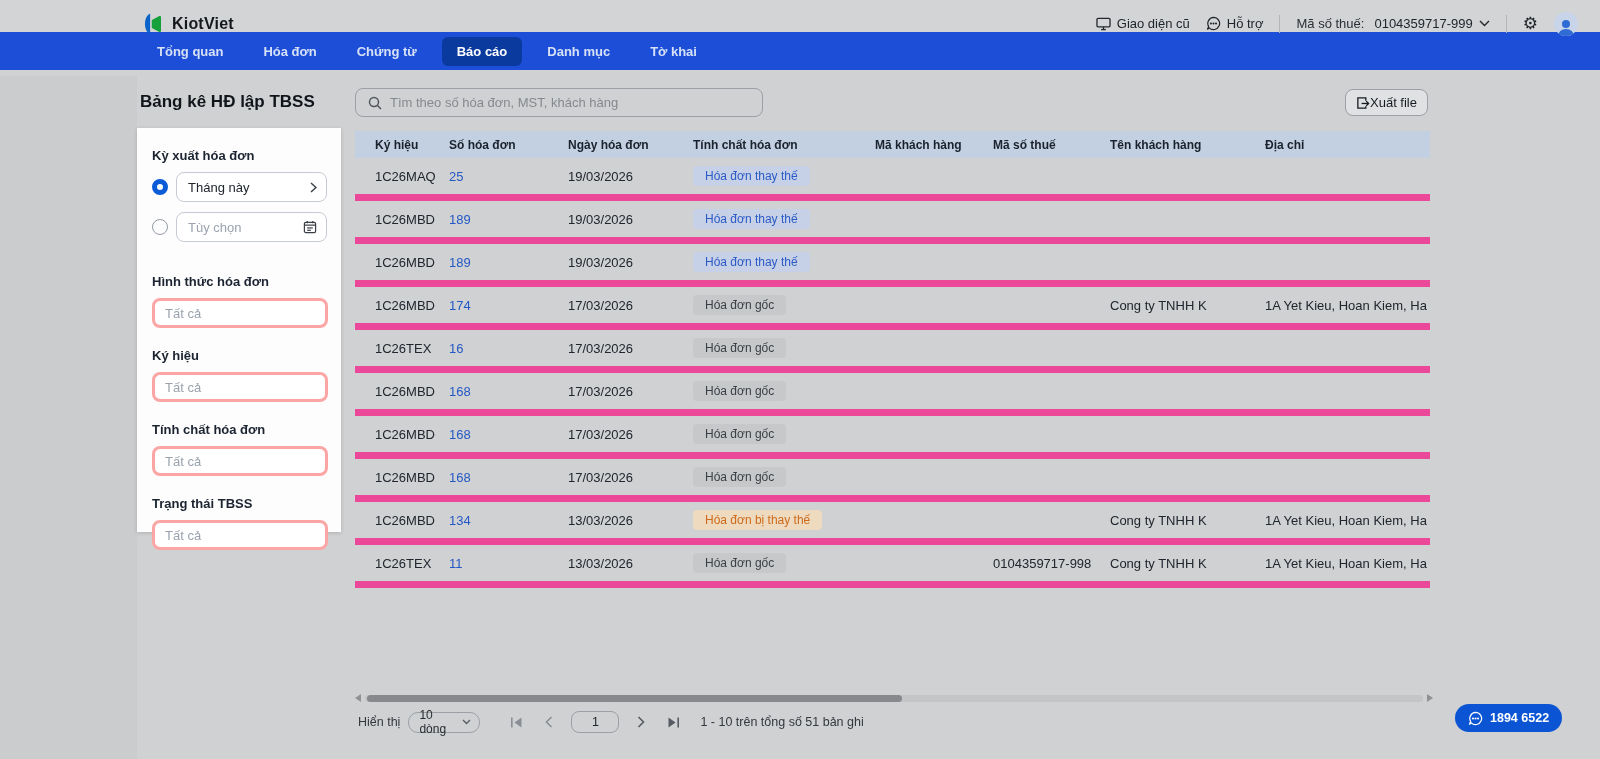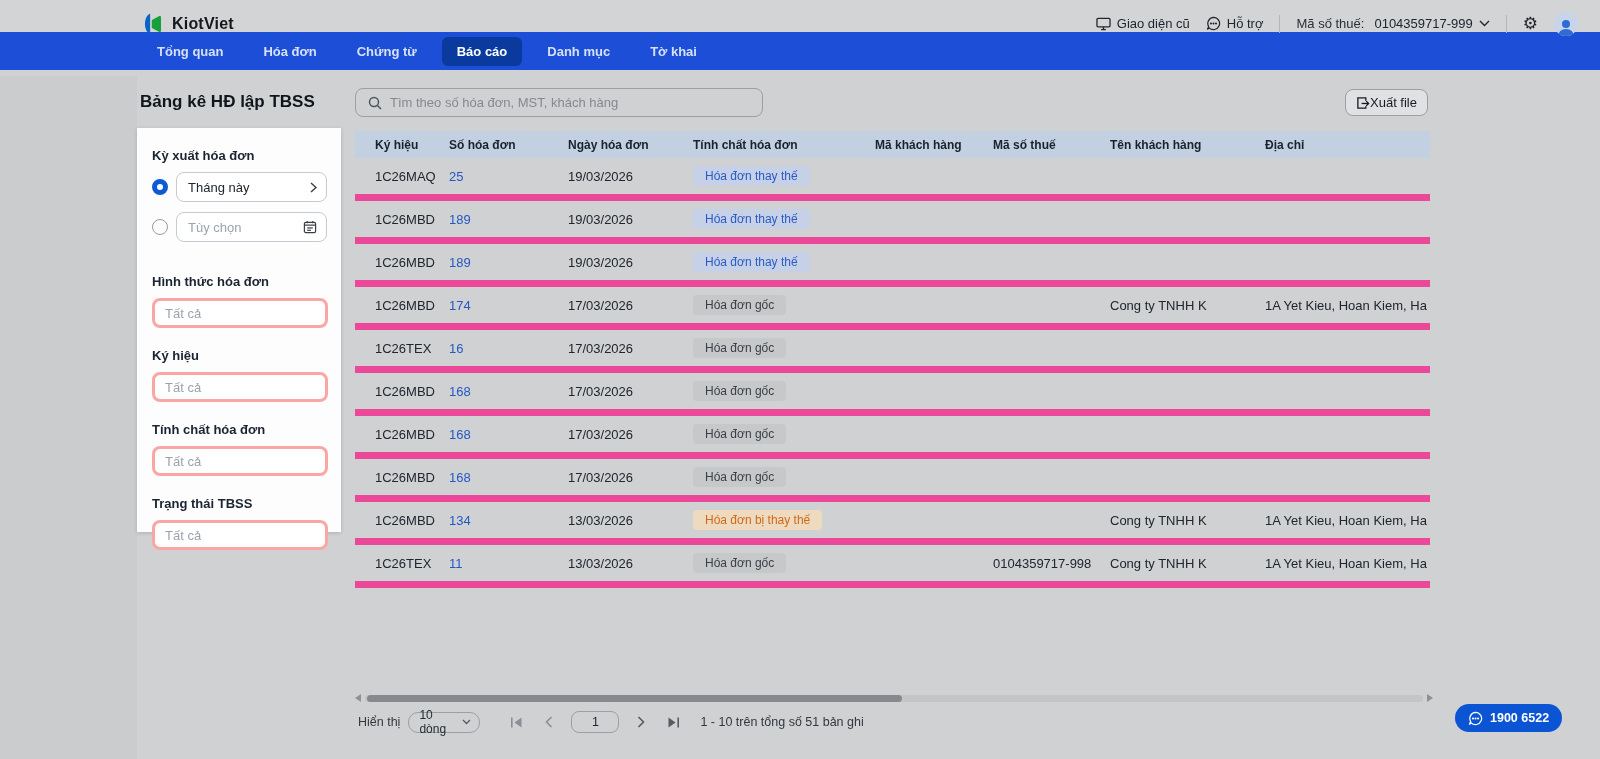--- a/index.html
+++ b/index.html
@@ -430,14 +430,14 @@
 
 <div class="chat-pill">
   <span>
     <svg width="15" height="15" viewBox="0 0 16 16" fill="none" stroke="#ffffff" stroke-width="1.3">
       <path d="M8 1.5 a6.5 6.5 0 1 1 -4.6 11.1 L1.5 14.5 l1.3 -3.3 A6.5 6.5 0 0 1 8 1.5 Z"></path>
       <circle cx="5.3" cy="8" r="0.5" fill="#fff"></circle>
         <circle cx="8" cy="8" r="0.5" fill="#fff"></circle>
         <circle cx="10.7" cy="8" r="0.5" fill="#fff"></circle>
     </svg>
   </span>
-  <span>1900 6522</span>
+  <span>1894 6522</span>
 </div>
 
 </body></html>

